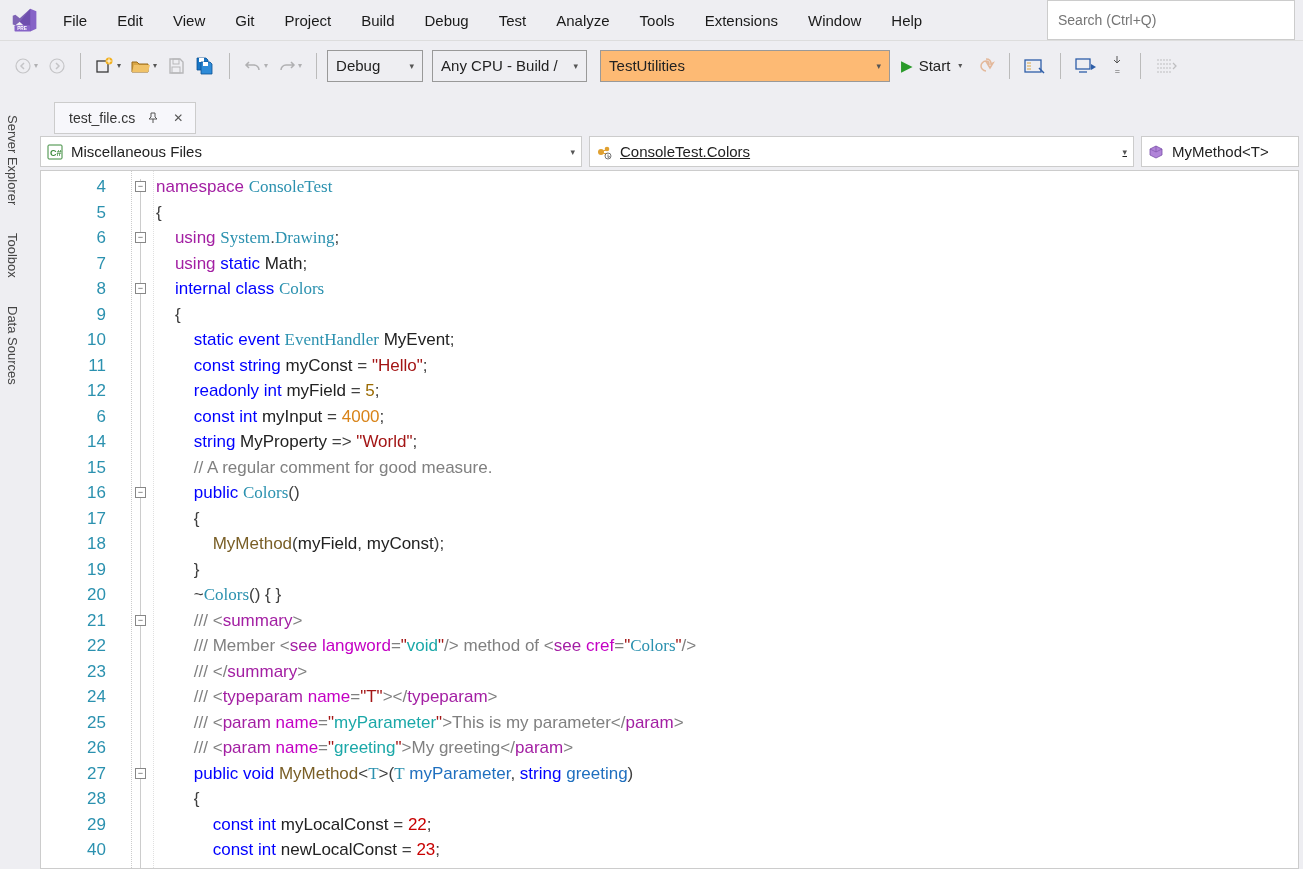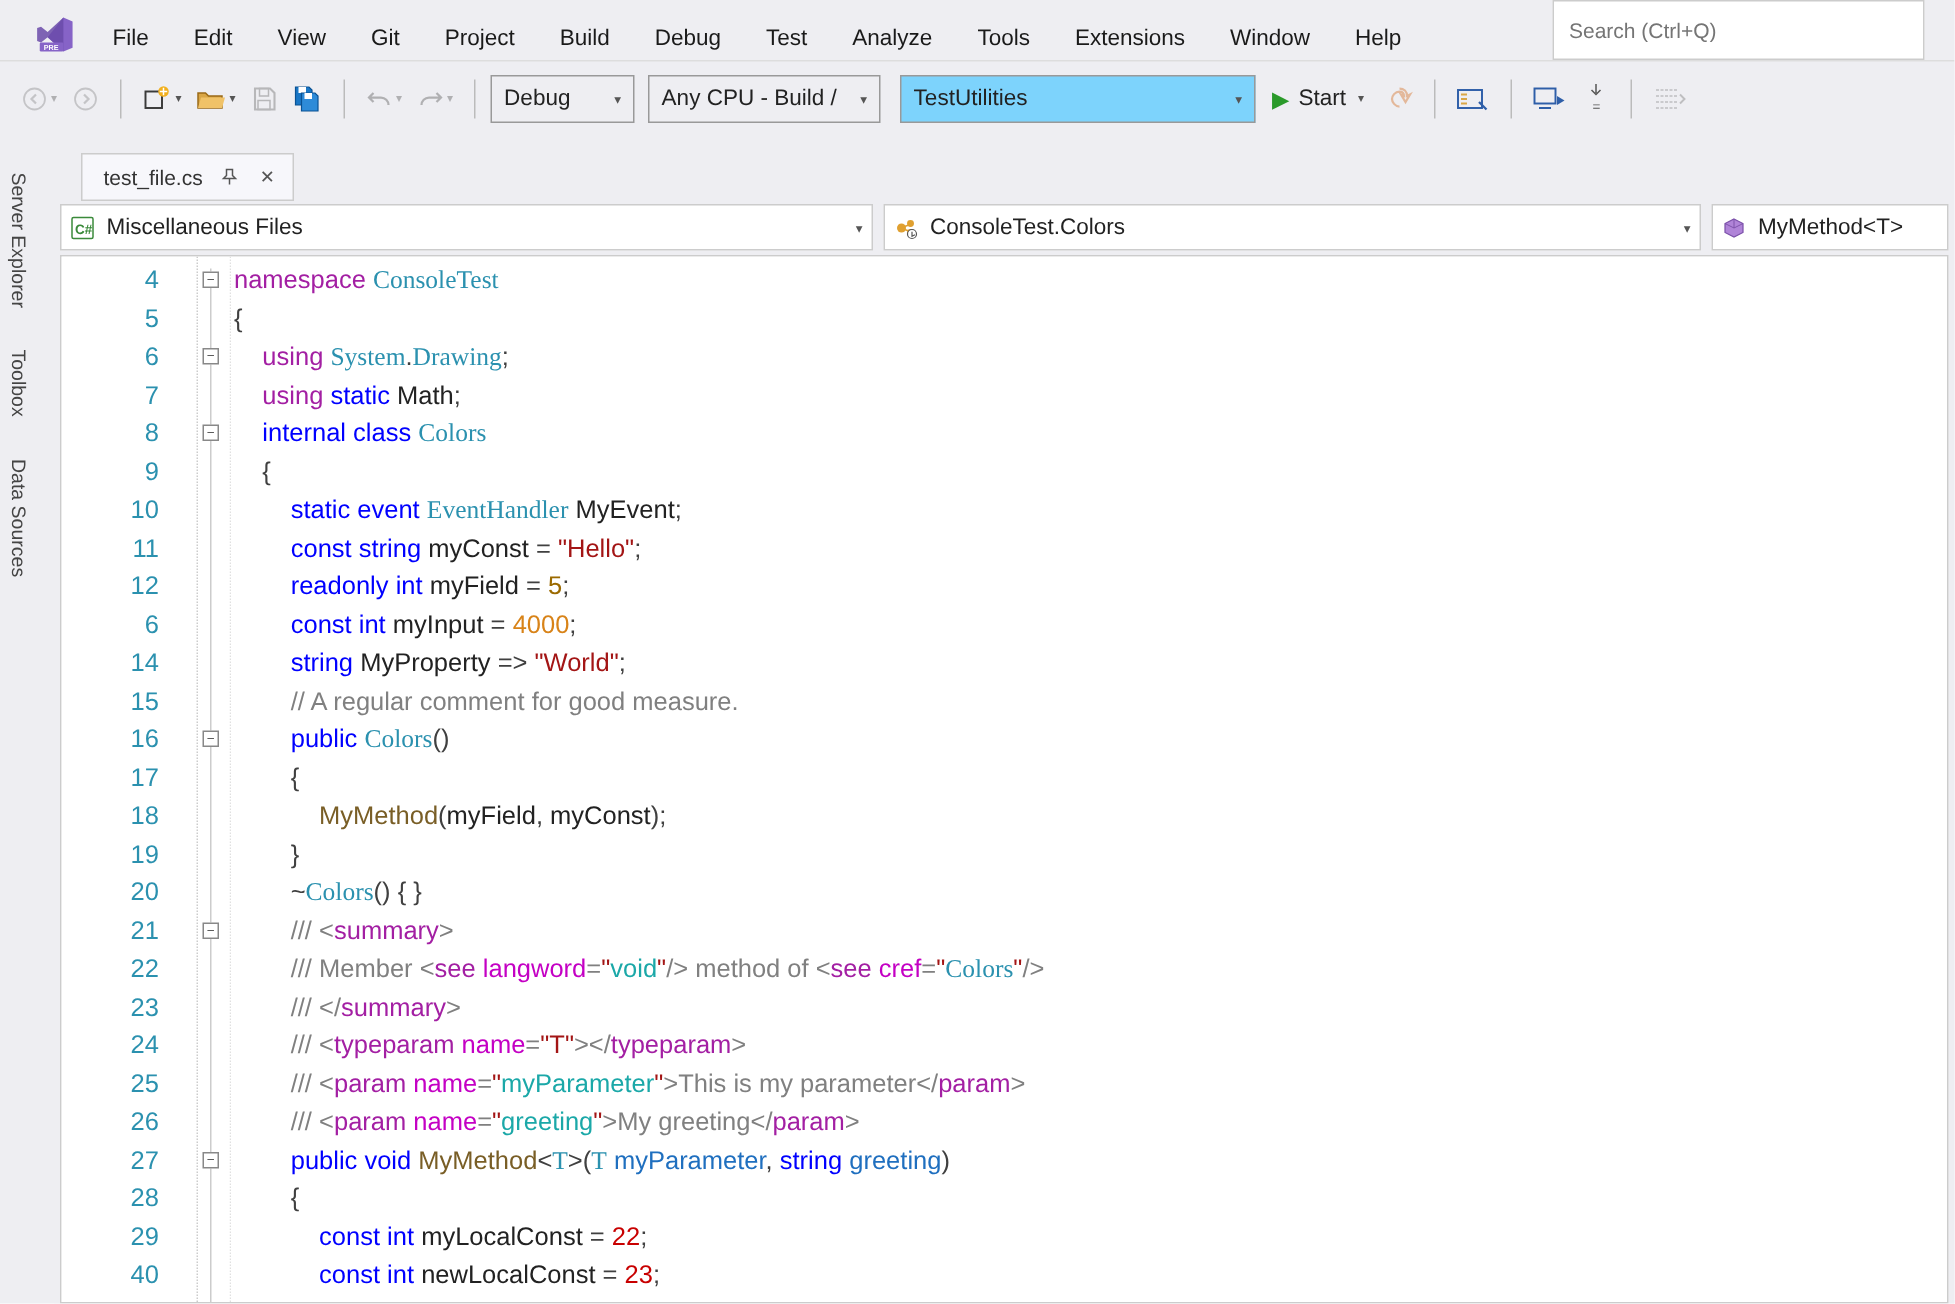--- a/index.html
+++ b/index.html
@@ -1,18 +1,18 @@
 <!DOCTYPE html>
 <html><head>
 <meta charset="utf-8">
 <style>
 * { margin: 0; padding: 0; box-sizing: border-box; font-family: "Segoe UI", Arial, sans-serif; }
 body { width: 1303px; height: 869px; background: #eeeef2; overflow: hidden; position: relative; }
 
-.menubar { height: 40px; background: #eeeef2; display: flex; align-items: flex-end; padding: 0 20px; }
+.menubar { height: 40px; background: #eeeef2; display: flex; align-items: center; padding: 0 8px; }
 .logo { width: 34px; height: 34px; display: flex; align-items: center; justify-content: center; margin-right: 6px; }
 .menu-items { display: flex; gap: 0; }
 .menu-item { padding: 6px 15px; font-size: 15px; color: #1a1a1a; cursor: pointer; }
 .search-box { margin-left: auto; width: 248px; height: 40px; border: 1px solid #ccc; background: #fff; padding: 4px 10px; font-size: 14px; color: #777; }
 
 .toolbar { height: 50px; background: #eeeef2; display: flex; align-items: center; padding: 4px 10px; gap: 3px; border-top: 1px solid #ddd; }
 .tb-group { display: flex; align-items: center; gap: 2px; }
 .tb-sep { width: 1px; height: 26px; background: #bbb; margin: 0 7px; }
 .tb-btn { padding: 4px; display: flex; align-items: center; justify-content: center; min-width: 26px; height: 30px; cursor: pointer; color: #333; }
 .tb-btn.disabled { opacity: 0.4; cursor: default; }
@@ -29,21 +29,21 @@
 
 .file-tabs { height: 36px; display: flex; align-items: center; padding-left: 18px; }
 .file-tab { display: flex; align-items: center; gap: 10px; padding: 6px 10px 6px 14px; background: #f7f7fb; border: 1px solid #ccc; font-size: 14px; color: #333; }
 .file-tab .pin, .file-tab .close { font-size: 12px; color: #555; cursor: pointer; padding: 2px; }
 
 .nav-combos { height: 34px; display: flex; gap: 7px; padding: 0 4px 3px 4px; }
 .nav-combo { flex: 1; border: 1px solid #ccc; background: #fff; display: flex; align-items: center; padding: 0 6px; font-size: 15px; color: #222; cursor: pointer; }
 .nav-combo .ico { width: 18px; height: 16px; margin-right: 6px; display: inline-flex; align-items: center; }
 .nav-combo .caret { margin-left: auto; font-size: 9px; color: #555; }
 .nav-combo.c1 { flex: 0 0 542px; }
-.nav-combo.c2 { flex: 0 0 545px; }
+.nav-combo.c2 { flex: 0 0 545px; text-decoration: underline; }
 .nav-combo.c3 { flex: 1; min-width: 100px; }
 
 .code-area { flex: 1; background: #fff; border: 1px solid #ccc; margin: 0 4px 0 4px; display: flex; overflow: hidden; }
 .gutter-num { width: 90px; background: #fff; text-align: right; padding-right: 25px; font-family: Consolas, monospace; font-size: 17px; color: #2b91af; padding-top: 3px; }
 .gutter-num div { height: 25.5px; line-height: 25.5px; }
 .fold-gutter { width: 22px; background: #fff; padding-top: 3px; position: relative; border-left: 1px dotted #ccc; }
 .fold-gutter .fbox { width: 11px; height: 11px; border: 1px solid #888; background: #fff; font-size: 9px; line-height: 9px; text-align: center; color: #555; position: absolute; left: 3px; cursor: pointer; }
 .fold-line { position: absolute; left: 8px; width: 1px; background: #ccc; }
 .code-text { flex: 1; padding-top: 3px; font-family: Consolas, monospace; font-size: 17px; line-height: 25.5px; background: #fff; white-space: pre; color: #222; border-left: 1px dotted #e0e0e0; padding-left: 2px; }
 
@@ -161,21 +161,21 @@
   </div>
   <div class="tb-sep"></div>
   <div class="combo" style="width:96px">
       <span>Debug</span>
       <span class="caret">▾</span>
     </div>
   <div class="combo" style="width:155px;margin-left:6px">
       <span>Any CPU - Build /</span>
       <span class="caret">▾</span>
     </div>
-  <div class="combo" style="width:237px;margin-left:10px;background:#7dd3fc">
+  <div class="combo" style="width:290px;margin-left:10px;background:#fdba74">
       <span>TestUtilities</span>
       <span class="caret">▾</span>
     </div>
   <div class="start-btn">
       <span class="start-play">▶</span>
       <span>Start</span>
       <span class="tb-dd-caret">▾</span>
     </div>
   <div class="tb-btn disabled">
       <svg width="18" height="18" viewBox="0 0 18 18">

